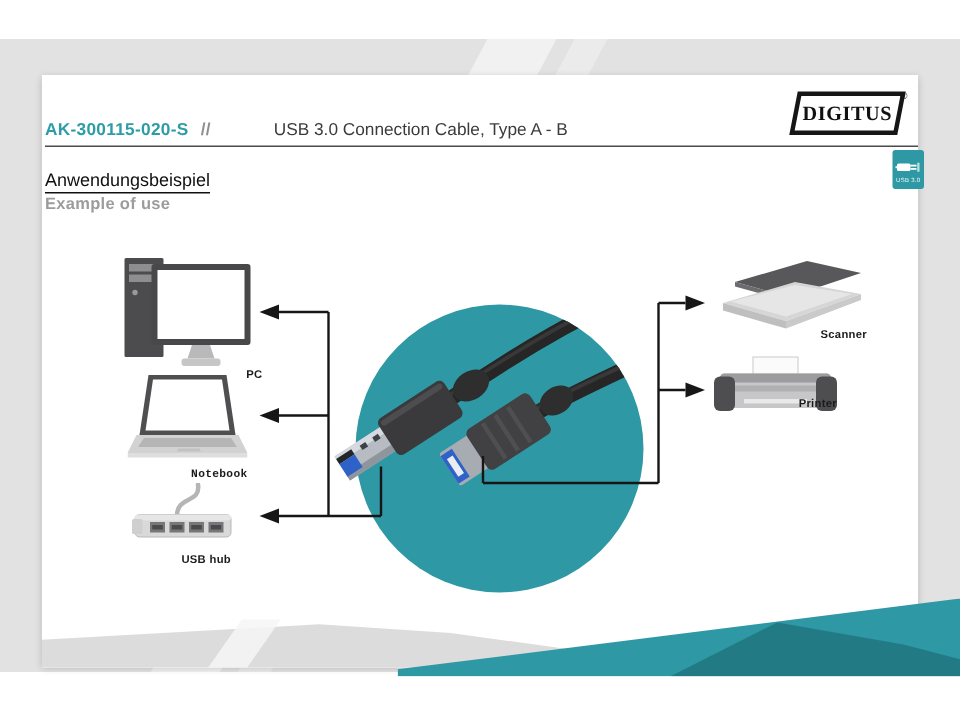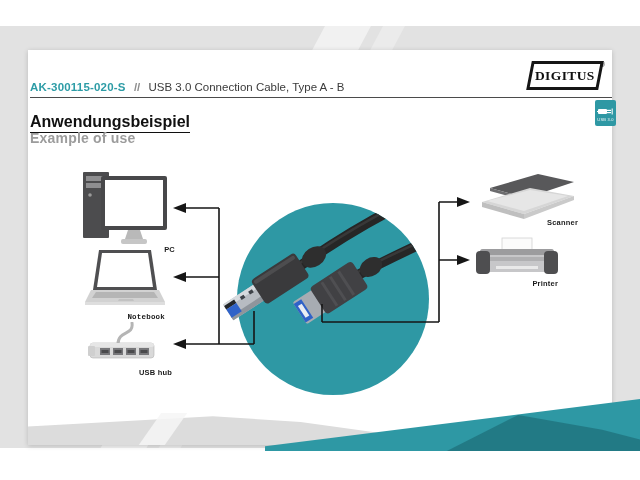--- a/index.html
+++ b/index.html
@@ -37,26 +37,26 @@
 
   
   .badge{position:absolute;left:595px;top:100px;width:21px;height:26px;background:#2E98A4;border-radius:2px;
         display:flex;flex-direction:column;align-items:center;justify-content:center;gap:1px;}
   .badge-label{font-size:4px;line-height:4px;color:rgba(255,255,255,.95);letter-spacing:.2px;}
 
   
   .header-row{position:absolute;left:30px;top:81px;width:560px;font-size:11.5px;white-space:nowrap;}
   .code{color:#2D9CA6;font-weight:bold;letter-spacing:.2px;}
   .sep{color:#8e8e8e;font-weight:bold;margin:0 5px;}
-  .title{color:#3b3b3b;}
+  .title{color:#3b3b3b;margin-left:34px;}
   .rule{position:absolute;left:30px;top:97px;width:582px;height:1px;background:#4b4b4b;}
 
-  .heading{position:absolute;left:30px;top:113px;font-size:16px;font-weight:bold;color:#101010;
+  .heading{position:absolute;left:30px;top:113px;font-size:12px;font-weight:normal;color:#101010;
         border-bottom:1.5px solid #101010;padding-bottom:1px;}
-  .subheading{position:absolute;left:30px;top:130px;font-size:14px;color:#9c9c9c;font-weight:bold;letter-spacing:.2px;}
+  .subheading{position:absolute;left:30px;top:130px;font-size:11px;color:#9c9c9c;font-weight:bold;letter-spacing:.2px;}
 
   
   .diagram-svg{position:absolute;left:0;top:0;width:640px;height:480px;}
   .device{position:absolute;}
   .device-label{position:absolute;font-size:7.5px;font-weight:bold;color:#1b1b1b;text-align:right;letter-spacing:.2px;}
 </style>
 </head>
 <body>
 
 <div class="canvas">
@@ -191,21 +191,21 @@
       <rect x="12" y="26" width="10" height="7" fill="#77777a"></rect>
         <rect x="13.5" y="28" width="7" height="3" fill="#4a4a4c"></rect>
       <rect x="25" y="26" width="10" height="7" fill="#77777a"></rect>
         <rect x="26.5" y="28" width="7" height="3" fill="#4a4a4c"></rect>
       <rect x="38" y="26" width="10" height="7" fill="#77777a"></rect>
         <rect x="39.5" y="28" width="7" height="3" fill="#4a4a4c"></rect>
       <rect x="51" y="26" width="10" height="7" fill="#77777a"></rect>
         <rect x="52.5" y="28" width="7" height="3" fill="#4a4a4c"></rect>
     </svg>
   </div>
-  <div class="device-label" style="left:96px;top:368px;width:76px;">USB hub</div>
+  <div class="device-label" style="left:78px;top:368px;width:76px;">USB hub</div>
 
   <div class="device" style="left:478px;top:172px;">
     <svg width="100" height="48" viewBox="0 0 100 48">
       <polygon points="12,16 60,2 96,10 48,26" fill="#58585a"></polygon>
       <polygon points="12,16 48,26 48,29 12,19" fill="#6c6c6e"></polygon>
       <polygon points="4,30 52,16 96,24 46,42" fill="#d6d6d6"></polygon>
       <polygon points="9,29 52,18 90,24 46,39" fill="#e6e6e6"></polygon>
       <polygon points="4,30 46,42 46,47 4,35" fill="#bfbfbf"></polygon>
       <polygon points="46,42 96,24 96,28 46,47" fill="#cacaca"></polygon>
     </svg>
@@ -216,15 +216,15 @@
     <svg width="82" height="44" viewBox="0 0 82 44">
       <rect x="26" y="2" width="30" height="16" fill="#fbfbfb" stroke="#d2d2d2" stroke-width=".8"></rect>
       <rect x="4" y="13" width="74" height="23" rx="3" fill="#c7c7c9"></rect>
       <rect x="4" y="13" width="74" height="6" rx="3" fill="#9c9c9e"></rect>
       <rect x="6" y="21" width="70" height="4" fill="#b0b0b2"></rect>
       <rect x="0" y="15" width="14" height="23" rx="4" fill="#4e4e50"></rect>
       <rect x="68" y="15" width="14" height="23" rx="4" fill="#4e4e50"></rect>
       <rect x="20" y="30" width="42" height="3" fill="#e9e9e9"></rect>
     </svg>
   </div>
-  <div class="device-label" style="left:476px;top:279px;width:82px;">Printer</div>
+  <div class="device-label" style="left:476px;top:264px;width:82px;">Printer</div>
 
 </div>
 
 </body></html>

